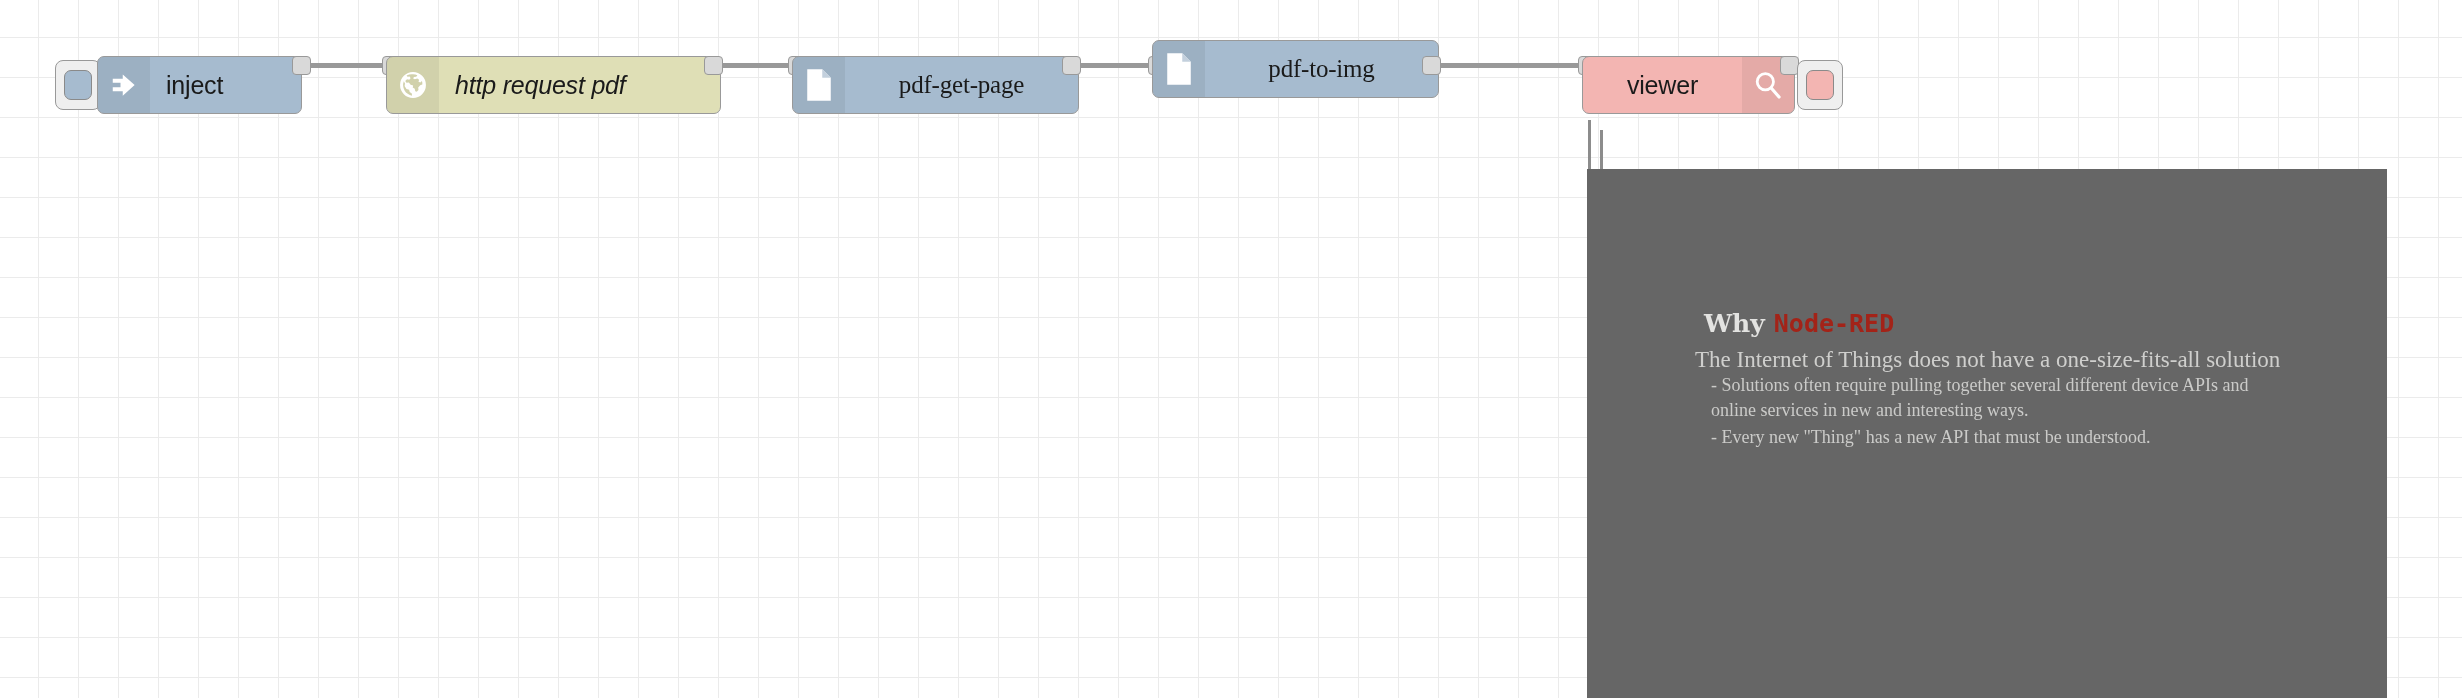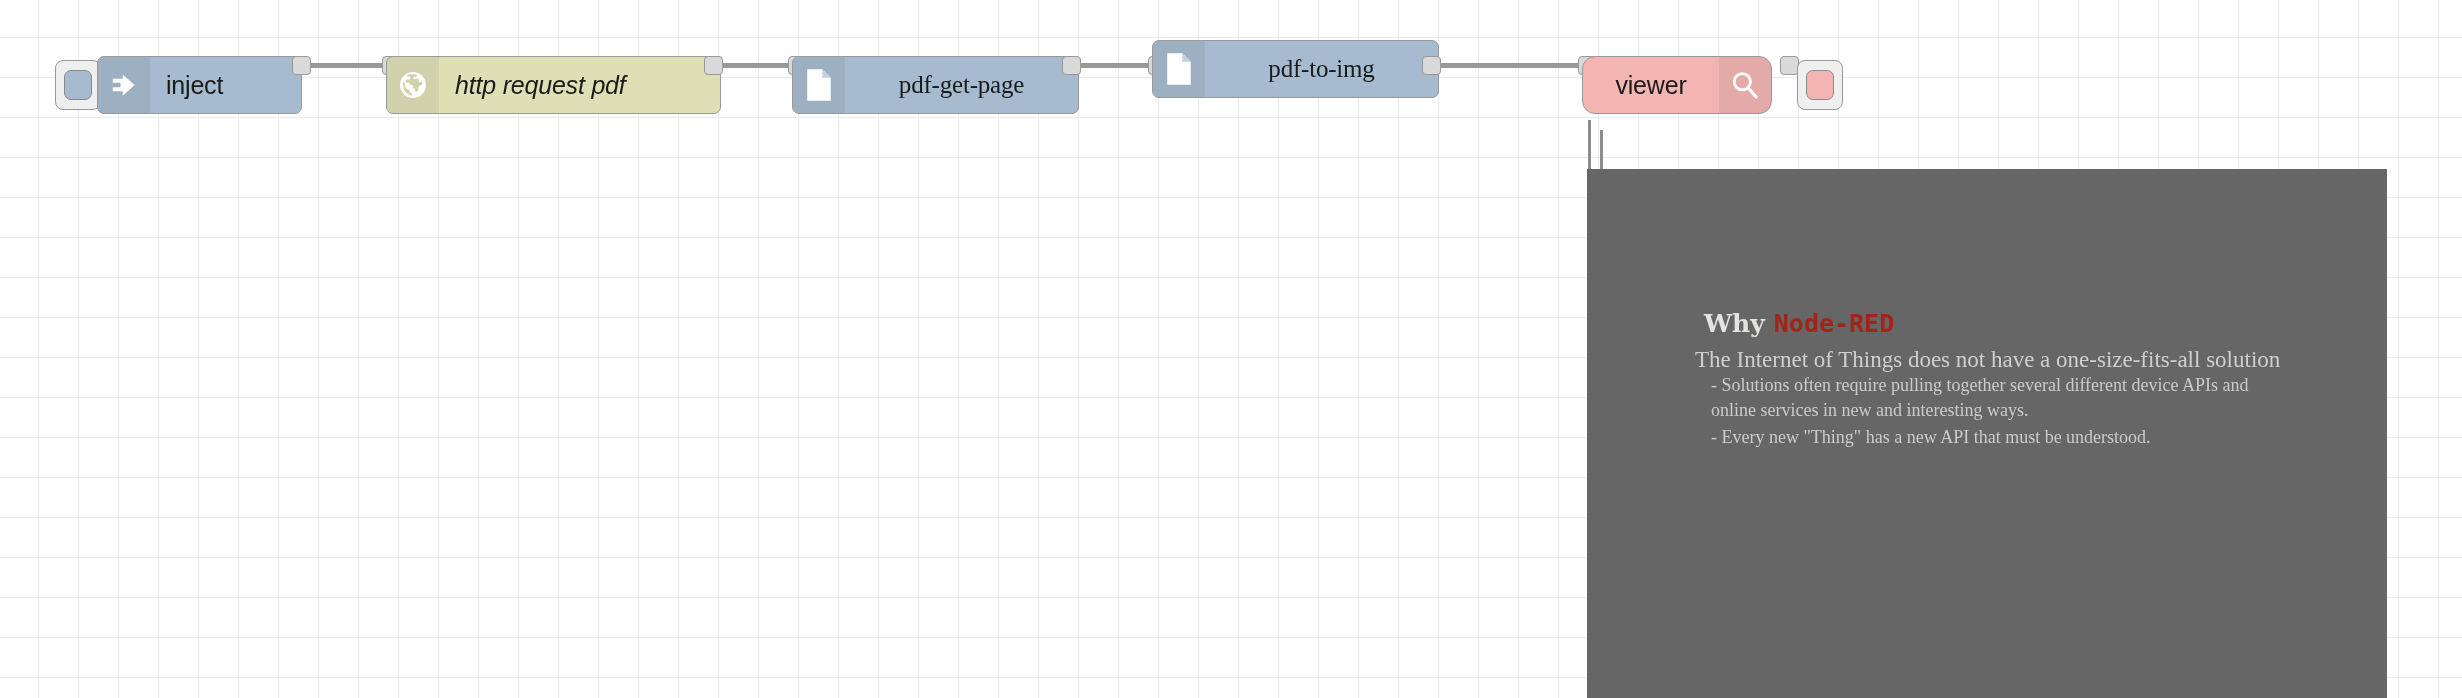--- a/index.html
+++ b/index.html
@@ -239,21 +239,21 @@
       <svg width="30" height="34" viewBox="0 0 22 26" aria-hidden="true">
         <path fill="#ffffff" d="M2 1h11.5L20 7.4V25H2Z"></path>
         <path fill="#c3d0dd" d="M13.5 1 20 7.4h-6.5Z"></path>
       </svg>
     </div>
     <div class="node-label centered">pdf-to-img</div>
   </div>
   <div class="port" style="left:1422px;"></div>
 
   <div class="port" style="left:1578px;"></div>
-  <div class="node n-viewer" style="left:1582px; top:56px; width:190px;border-radius:13px;">
+  <div class="node n-viewer" style="left:1582px; top:56px; width:213px;">
     <div class="node-label centered">viewer</div>
     <div class="node-icon-cell right">
       <svg width="32" height="32" viewBox="0 0 24 24" aria-hidden="true">
         <circle cx="10" cy="9.6" r="6.1" fill="none" stroke="#ffffff" stroke-width="2.1"></circle>
         <line x1="14.4" y1="14.2" x2="20.3" y2="21" stroke="#ffffff" stroke-width="2.4" stroke-linecap="round"></line>
       </svg>
     </div>
   </div>
   <div class="port" style="left:1780px;"></div>
   <div class="viewer-btn" style="left:1797px; top:60px;">

